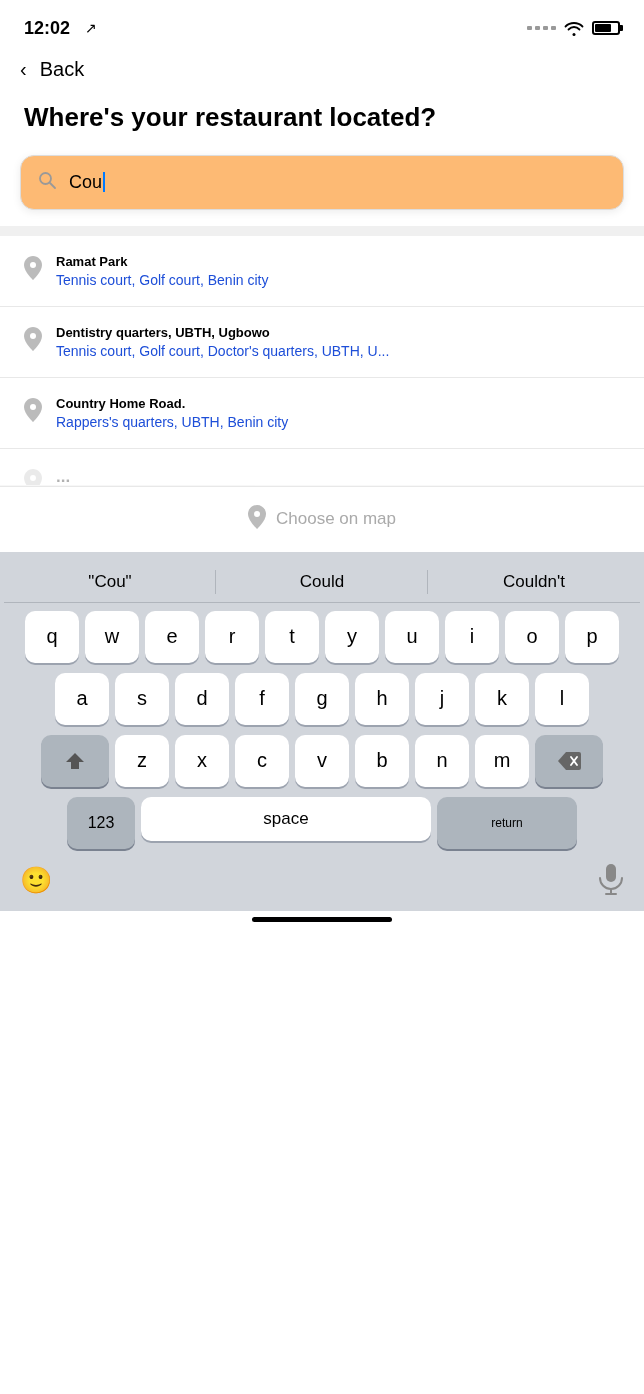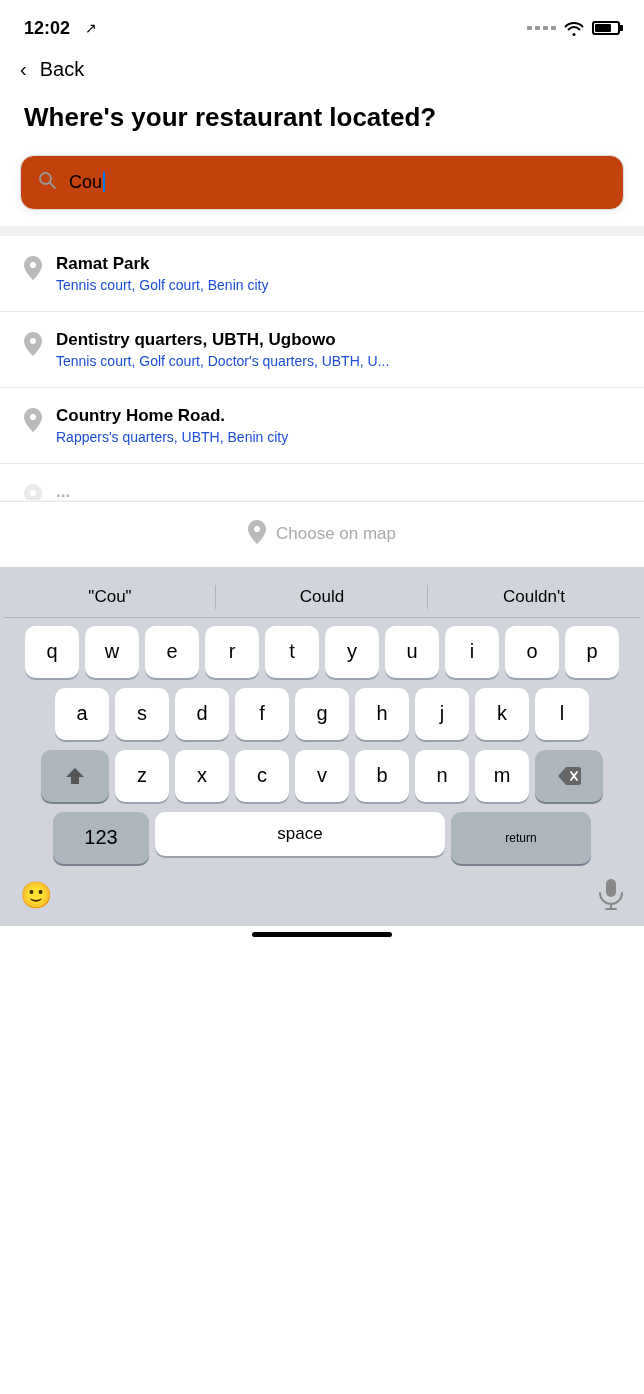--- a/index.html
+++ b/index.html
@@ -95,21 +95,21 @@
       line-height: 1.3;
     }
 
     
     .search-container {
       padding: 0 20px 16px 20px;
     }
     .search-box {
       display: flex;
       align-items: center;
-      background: #c2410c;
+      background: #fdba74;
       border-radius: 14px;
       border: 1px solid #ddd;
       box-shadow: 0 2px 8px rgba(0,0,0,0.08);
       padding: 14px 16px;
       gap: 12px;
     }
     .search-icon-wrap {
       color: #999;
       font-size: 20px;
     }
@@ -147,21 +147,21 @@
       border-bottom: 1px solid #e8e8e8;
     }
     .pin-icon {
       color: #bbb;
       font-size: 20px;
       margin-top: 2px;
       flex-shrink: 0;
     }
     .result-text {}
     .result-name {
-      font-size: 17px;
+      font-size: 13px;
       font-weight: 600;
       color: #000;
       margin-bottom: 3px;
     }
     .result-sub {
       font-size: 14px;
       color: #1d4ed8;
     }
 
     
@@ -450,21 +450,21 @@
     <div class="key key-letter key-delete key-special" style="width:68px;">
       <svg width="24" height="18" viewBox="0 0 24 18" fill="none">
         <path d="M9 0H22a2 2 0 012 2v14a2 2 0 01-2 2H9L1 9l8-9z" fill="#666"></path>
         <line x1="14" y1="5" x2="20" y2="13" stroke="#fff" stroke-width="1.8" stroke-linecap="round"></line>
         <line x1="20" y1="5" x2="14" y2="13" stroke="#fff" stroke-width="1.8" stroke-linecap="round"></line>
       </svg>
     </div>
   </div>
 
   <div class="key-row-bottom">
-    <div class="key key-123 key-special" style="width:96px; height:52px; font-size:20px;">123</div>
+    <div class="key key-123 key-special" style="width:68px; height:52px; font-size:16px;">123</div>
     <div class="key key-space" style="width:290px; height:44px; font-size:17px;">space</div>
     <div class="key key-return key-special" style="width:140px; height:52px; font-size:12px;">return</div>
   </div>
 
   <div class="keyboard-extras">
     <span style="font-size:26px; cursor:pointer;">🙂</span>
     <span style="cursor:pointer;">
       <svg width="26" height="32" viewBox="0 0 26 32" fill="none">
         <rect x="8" y="1" width="10" height="18" rx="5" fill="#888"></rect>
         <path d="M2 15c0 6.075 4.925 11 11 11s11-4.925 11-11" stroke="#888" stroke-width="2" fill="none" stroke-linecap="round"></path>

